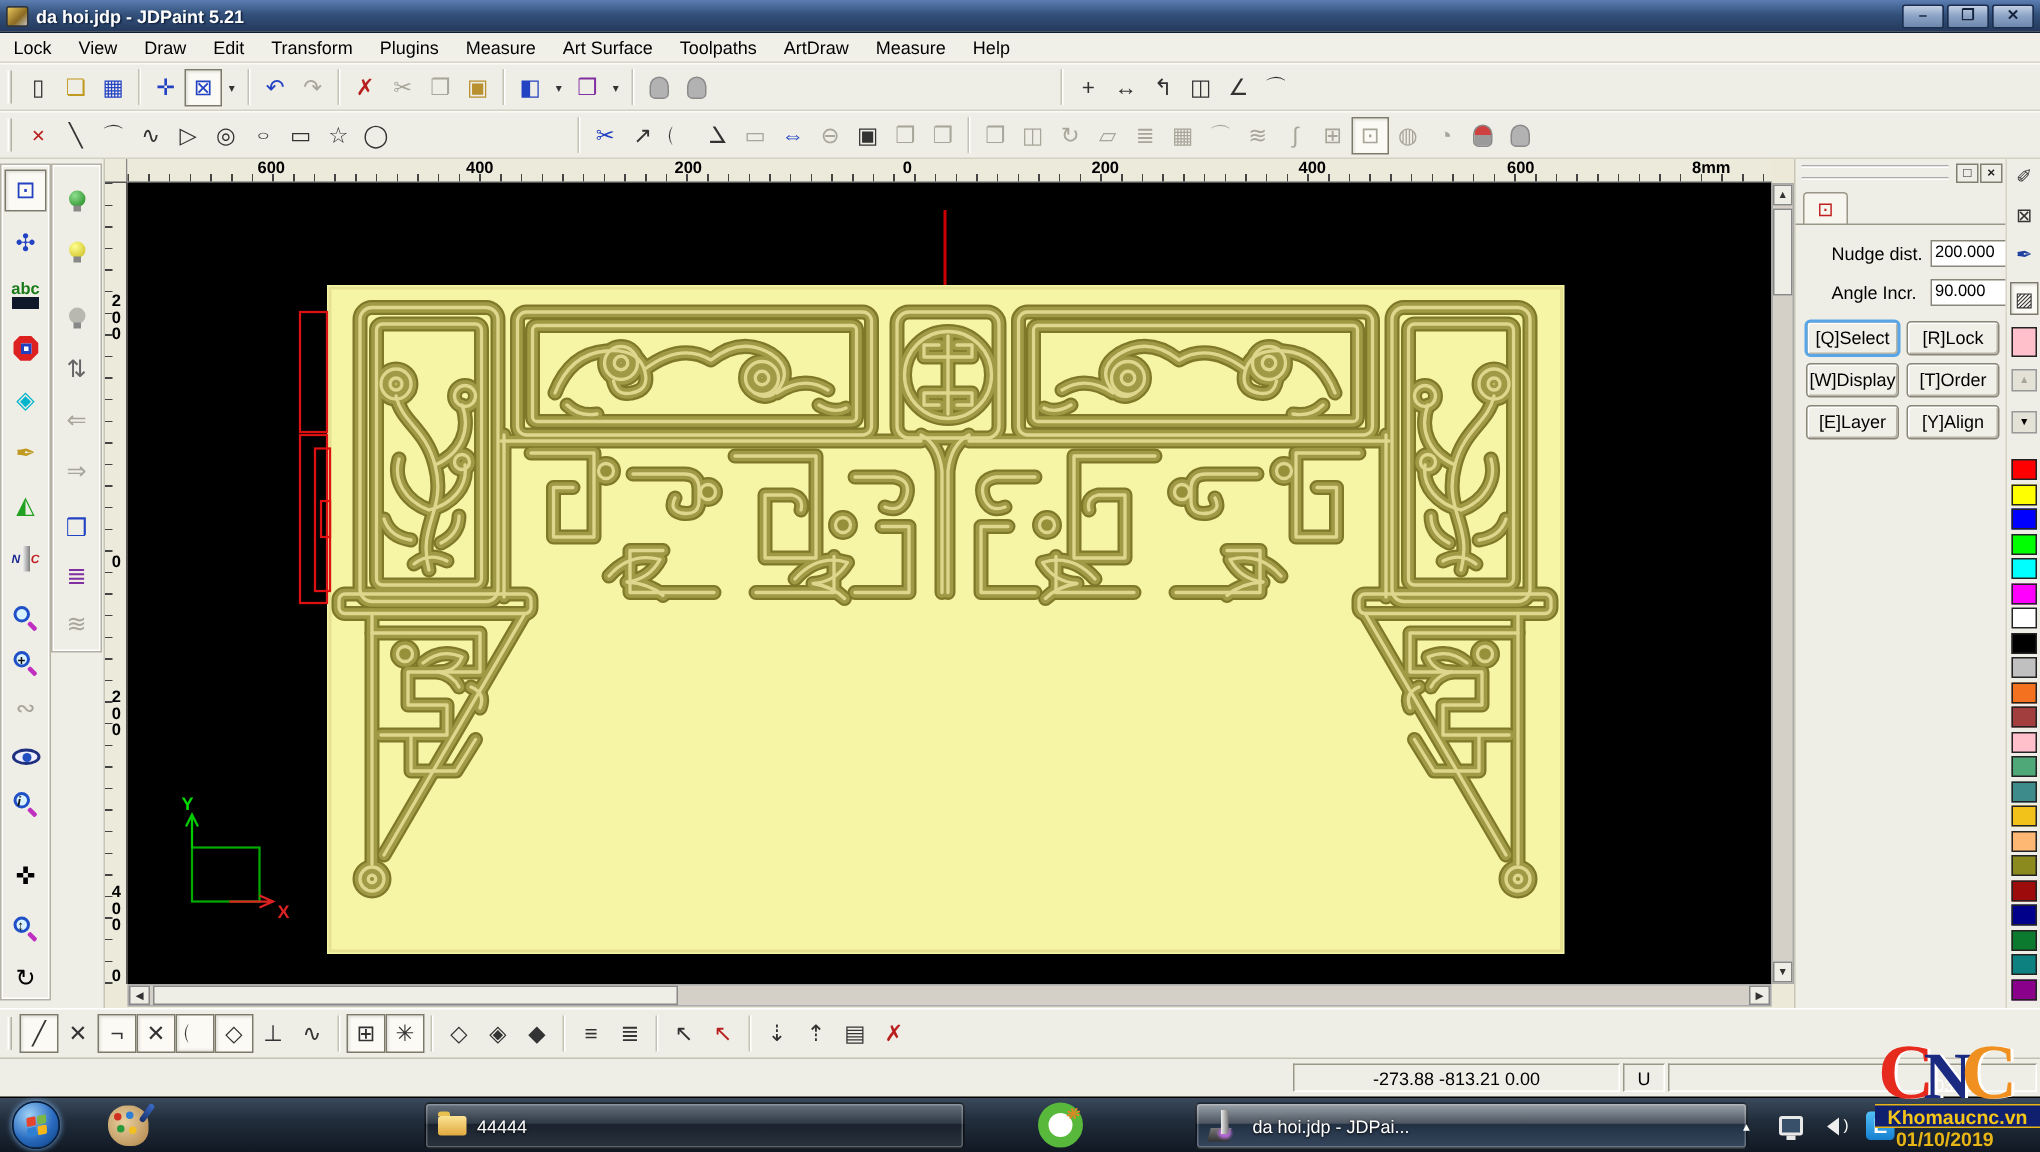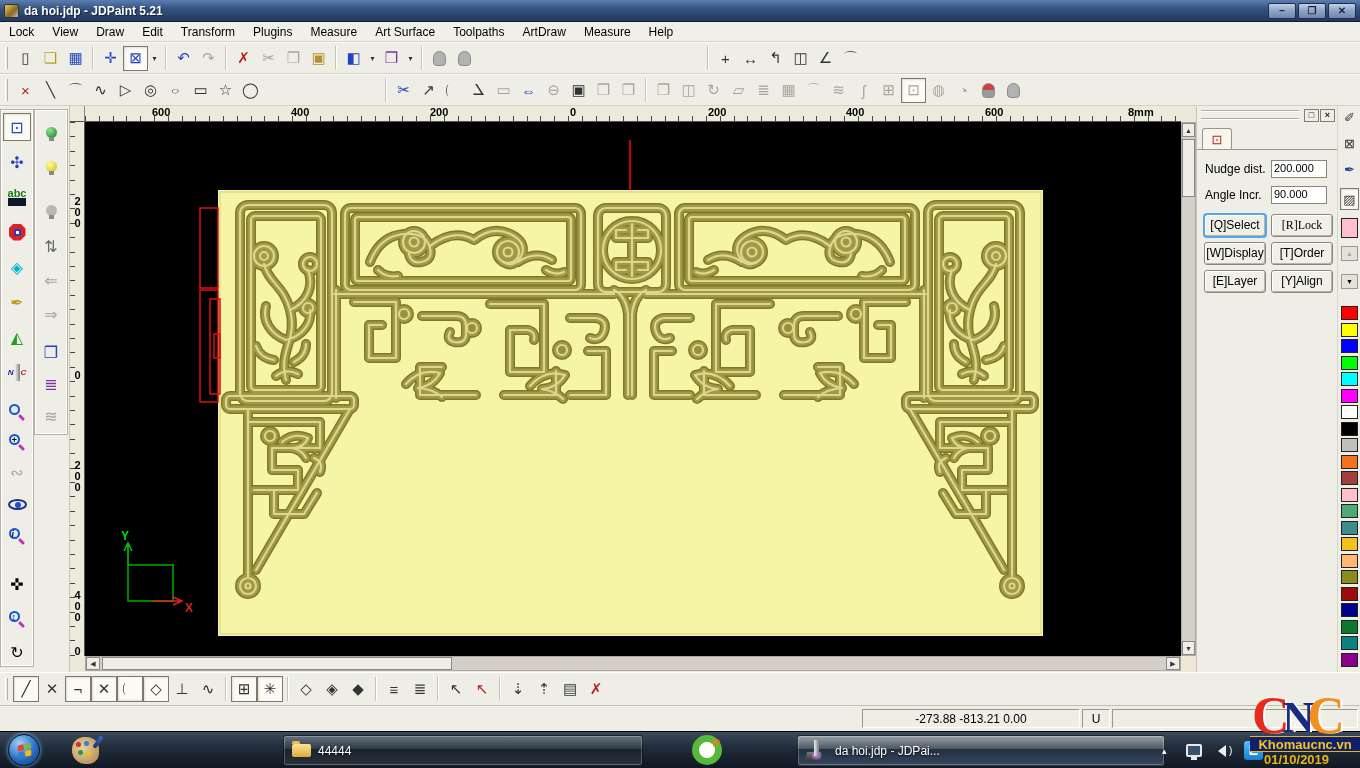--- a/index.html
+++ b/index.html
@@ -50,21 +50,21 @@
   .bulb::after{content:"";position:absolute;left:3px;top:10px;width:5px;height:4px;background:#888;}
   .bulb.g{background:radial-gradient(circle at 35% 30%,#8fe08f,#188018);}
   .bulb.y{background:radial-gradient(circle at 35% 30%,#ffff90,#c8b818);}
   .bulb.off{background:#b8b8b0;}
   .drill{display:flex;align-items:center;gap:1px;font-weight:bold;font-size:8px;}
   .drill .bit{width:5px;height:17px;background:linear-gradient(90deg,#f0f0f0,#808080);display:block;}
 
   
   #hruler{left:85px;top:106px;width:1096px;height:16px;background:#eceadb;border-bottom:1px solid #555;
     background-image:repeating-linear-gradient(to right,#444 0 1px,transparent 1px 13.8px);background-size:100% 5px;background-position:0 100%;background-repeat:no-repeat;}
-  #hruler span{position:absolute;top:0px;font:bold 11px "Liberation Sans",sans-serif;color:#000;width:38px;background:transparent;}
+  #hruler span{position:absolute;top:0px;font:bold 11px "Liberation Sans",sans-serif;color:#000;width:38px;text-align:right;background:transparent;}
   #rulercorner{left:70px;top:106px;width:15px;height:16px;background:#eceadb;border-right:1px solid #888;border-bottom:1px solid #555;}
   #vruler{left:70px;top:122px;width:15px;height:534px;background:#eceadb;border-right:1px solid #555;
     background-image:repeating-linear-gradient(to bottom,#444 0 1px,transparent 1px 14.4px);background-size:5px 100%;background-repeat:no-repeat;}
   .vlab{position:absolute;left:72px;width:11px;font:bold 11px/11px "Liberation Sans",sans-serif;word-break:break-all;text-align:center;color:#000;}
 
   
   #canvas{left:85px;top:122px;width:1096px;height:534px;background:#000;}
   
   use.c0{stroke:#7e7828;stroke-width:10;fill:none;stroke-linejoin:round;stroke-linecap:round;}
   use.c1{stroke:#a09a46;stroke-width:7;fill:none;stroke-linejoin:round;stroke-linecap:round;}
@@ -74,21 +74,21 @@
   .sb{background:#d4d0c8;border:1px solid #aaa;}
   .sbtn{position:absolute;background:#efeee6;border:1px solid #888;color:#333;font-size:7px;display:flex;align-items:center;justify-content:center;}
   .sthumb{position:absolute;background:#efeee6;border:1px solid #888;}
 
   
   #dock{left:1196px;top:106px;width:141px;height:566px;background:#efeee6;border-left:1px solid #c9c6b8;}
   #dock .hdr{position:absolute;left:4px;top:4px;width:98px;height:10px;border-top:2px groove #fff;border-bottom:2px groove #fff;}
   .dhbtn{position:absolute;top:3px;width:15px;height:13px;background:#efeee6;border:1px solid #808070;font-size:9px;line-height:11px;text-align:center;font-weight:bold;color:#222;}
   #dock .tab{position:absolute;left:5px;top:22px;width:30px;height:22px;border:1px solid #9a9789;border-bottom:none;background:#f6f5ee;border-radius:3px 3px 0 0;display:flex;align-items:center;justify-content:center;color:#c02020;font-size:13px;}
   #dock .tabline{position:absolute;left:0;top:43px;width:141px;height:1px;background:#9a9789;}
-  .drow{position:absolute;left:8px;display:flex;align-items:center;justify-content:flex-end;}
+  .drow{position:absolute;left:24px;display:flex;align-items:center;justify-content:flex-end;}
   .dlab{width:66px;color:#000;font-size:12px;}
   .dval{width:56px;height:18px;background:#fff;border:1px solid #8a877a;font-size:11px;padding:1px 2px;overflow:hidden;white-space:nowrap;}
   .dbtn{position:absolute;width:62px;height:23px;background:#f0efe8;border:1px solid #8a877a;border-radius:3px;box-shadow:1px 1px 0 #fff inset,-1px -1px 0 #b8b5a8 inset;font-size:12px;text-align:center;line-height:21px;color:#000;}
   .dbtn.focus{outline:2px solid #58a6e8;outline-offset:-1px;}
 
   
   #colstrip{left:1337px;top:106px;width:23px;height:566px;background:#efeee6;border-left:1px solid #d8d5c8;}
   .citem{position:absolute;left:2px;width:19px;display:flex;align-items:center;justify-content:center;font-size:13px;color:#333;}
   .swatch{position:absolute;left:3px;width:17px;height:14px;border:1px solid #222;}
   .cupdown{position:absolute;left:3px;width:17px;height:15px;background:#e4e2d6;border:1px solid #999;font-size:7px;text-align:center;line-height:13px;}
@@ -456,21 +456,21 @@
   <div class="tabline"></div>
   <div class="drow" style="top:54px;">
     <span class="dlab">Nudge dist.</span>
     <span class="dval">200.000</span>
   </div>
   <div class="drow" style="top:80px;">
     <span class="dlab">Angle Incr.</span>
     <span class="dval">90.000</span>
   </div>
   <span class="dbtn focus" style="left:7px;top:108px;">[Q]Select</span>
-  <span class="dbtn" style="left:74px;top:108px;font-family:Liberation Serif, serif;">[R]Lock</span>
+  <span class="dbtn" style="left:74px;top:108px;">[R]Lock</span>
   <span class="dbtn" style="left:7px;top:136px;">[W]Display</span>
   <span class="dbtn" style="left:74px;top:136px;">[T]Order</span>
   <span class="dbtn" style="left:7px;top:164px;">[E]Layer</span>
   <span class="dbtn" style="left:74px;top:164px;">[Y]Align</span>
 </div>
 
 <div class="abs" id="colstrip">
   <span class="citem" style="top:4px;">✐</span>
   <span class="citem" style="top:30px;">⊠</span>
   <span class="citem" style="top:56px;color:#2040a0;">✒</span>

